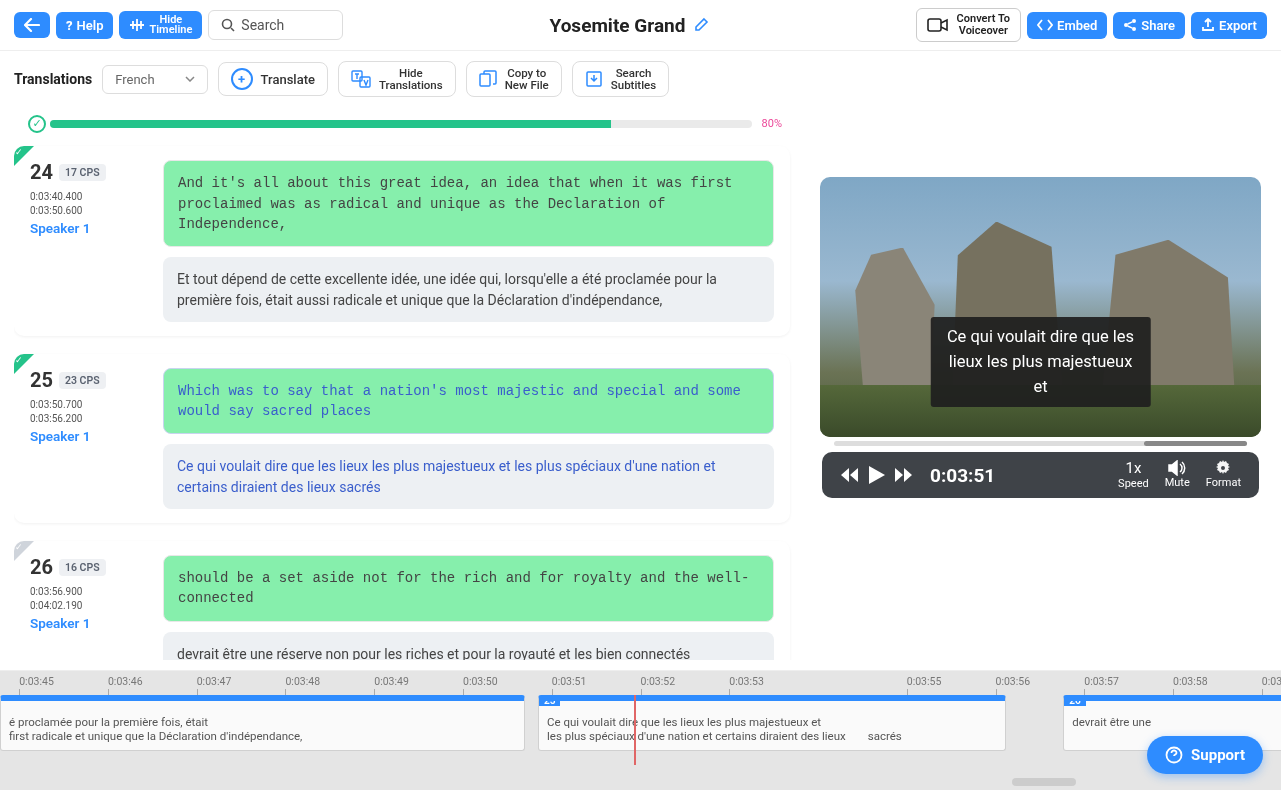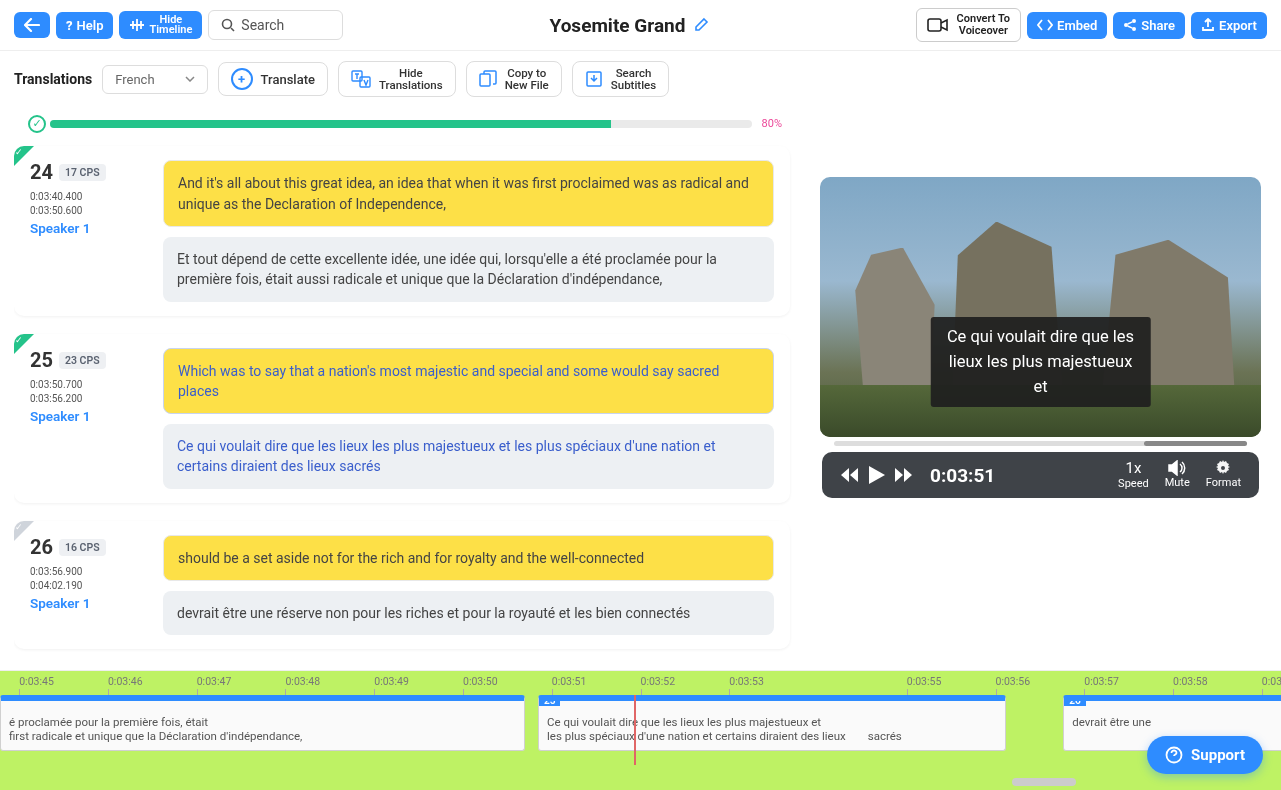--- a/index.html
+++ b/index.html
@@ -38,42 +38,42 @@
 .sub-card { background: #fff; border-radius: 10px; padding: 14px 16px; margin: 6px 0 18px 0; display: flex; gap: 18px; position: relative; box-shadow: 0 1px 3px rgba(0,0,0,0.06); }
 .corner-ribbon { position: absolute; top: 0; left: 0; width: 0; height: 0; border-top: 20px solid #24c38a; border-right: 20px solid transparent; border-top-left-radius: 10px; }
 .corner-ribbon.off { border-top-color: #cfd4db; }
 .corner-ribbon::after { content: "✓"; position: absolute; top: -19px; left: 1px; color: #fff; font-size: 9px; }
 .meta-col { width: 115px; }
 .sub-num { font-size: 20px; font-weight: 700; color: #333; display: inline-block; }
 .cps-pill { display: inline-block; background: #eef0f3; color: #5a6270; font-size: 10.5px; font-weight: 600; padding: 2px 6px; border-radius: 4px; margin-left: 6px; vertical-align: 3px; }
 .time { color: #555; font-size: 10px; margin-top: 6px; line-height: 1.4; }
 .speaker { color: #2e8cff; font-weight: 600; font-size: 13.5px; margin-top: 2px; }
 .text-col { flex: 1; }
-.orig-box { background: #fde047; border: 1px solid #e8e8e8; border-radius: 8px; padding: 12px 14px; color: #444; font-size: 14px; line-height: 1.45; margin-bottom: 10px; }
+.orig-box { background: #86efac; border: 1px solid #e8e8e8; border-radius: 8px; padding: 12px 14px; color: #444; font-size: 14px; line-height: 1.45; margin-bottom: 10px; font-family: Liberation Mono, monospace; }
 .trans-box { background: #edf0f3; border-radius: 8px; padding: 12px 14px; color: #444; font-size: 14px; line-height: 1.45; }
 .blue-text .orig-box { color: #3a5ecc; border-color: #c8d4ef; }
 .blue-text .trans-box { color: #3a5ecc; }
 
 .right-col { flex: 1; padding: 70px 20px 0 20px; }
 .video-wrap { position: relative; border-radius: 10px; overflow: hidden; height: 260px; background: linear-gradient(to bottom, #7fa7c5 0%, #9ab8d0 40%, #6b7355 75%, #4a5838 100%); }
 .rock { position: absolute; bottom: 18%; background: #8a8578; }
 .rock.r1 { left: 8%; width: 18%; height: 55%; clip-path: polygon(10% 100%, 0 30%, 20% 5%, 60% 0, 100% 40%, 95% 100%); }
 .rock.r2 { left: 30%; width: 25%; height: 65%; background: #76715f; clip-path: polygon(0 100%, 5% 20%, 40% 0, 90% 15%, 100% 100%); }
 .rock.r3 { right: 6%; width: 30%; height: 58%; background: #807a6a; clip-path: polygon(0 100%, 10% 10%, 50% 0, 95% 25%, 100% 100%); }
 .trees { position: absolute; bottom: 0; left: 0; right: 0; height: 20%; background: linear-gradient(to top, #3a4a2a, #55683a); }
 .caption-overlay { position: absolute; bottom: 30px; left: 50%; transform: translateX(-50%); background: rgba(30,30,30,0.92); color: #fff; padding: 8px 14px; font-size: 16.5px; text-align: center; border-radius: 3px; max-width: 88%; line-height: 1.5; }
 .scrub { height: 5px; background: #ddd; margin: 4px 14px 6px 14px; border-radius: 3px; position: relative; }
 .scrub-fill { position: absolute; height: 100%; background: #888; right: 0; width: 25%; border-radius: 3px; }
 .player-bar { background: #3f4348; border-radius: 10px; margin: 0 2px; padding: 8px 18px; display: flex; align-items: center; gap: 16px; color: #fff; }
 .play-icons { display: flex; gap: 8px; align-items: center; }
 .player-time { font-size: 19px; font-weight: 700; font-variant-numeric: tabular-nums; }
 .player-opt { text-align: center; font-size: 11px; line-height: 1.15; }
 .player-opt .big { font-size: 15px; display: block; }
 
-.timeline-area { position: absolute; bottom: 0; left: 0; right: 0; height: 120px; background: #bef264; border-top: 1px solid #eee; }
+.timeline-area { position: absolute; bottom: 0; left: 0; right: 0; height: 120px; background: #e5e5e5; border-top: 1px solid #eee; }
 .ruler { height: 24px; position: relative; font-size: 10.5px; color: #777; }
 .ruler-tick { position: absolute; top: 4px; }
 .ruler-tick::before { content: ""; position: absolute; top: 14px; left: 0; width: 1px; height: 6px; background: #aaa; }
 .timeline-tracks { position: relative; height: 70px; }
 .clip { position: absolute; top: 0; background: #fafafa; border: 1px solid #d0d0d0; border-top: 6px solid #2e8cff; border-radius: 3px; height: 56px; padding: 14px 8px 4px 8px; font-size: 11.5px; color: #555; overflow: hidden; }
 .clip-label { position: absolute; top: -6px; left: 0; font-size: 10px; color: #fff; background: #2e8cff; padding: 0 5px; font-weight: 600; }
 .playhead { position: absolute; top: 0; bottom: 0; width: 1.5px; background: #e06666; }
 .tl-scroll { position: absolute; bottom: 4px; left: 0; right: 0; height: 8px; }
 .tl-thumb { position: absolute; height: 8px; background: #ccc; border-radius: 4px; }
 .support-btn { position: absolute; bottom: 16px; right: 18px; background: #2e8cff; color: #fff; border-radius: 22px; padding: 10px 18px; font-weight: 700; font-size: 15px; display: flex; align-items: center; gap: 8px; box-shadow: 0 3px 10px rgba(46,140,255,0.4); text-align: right; }

